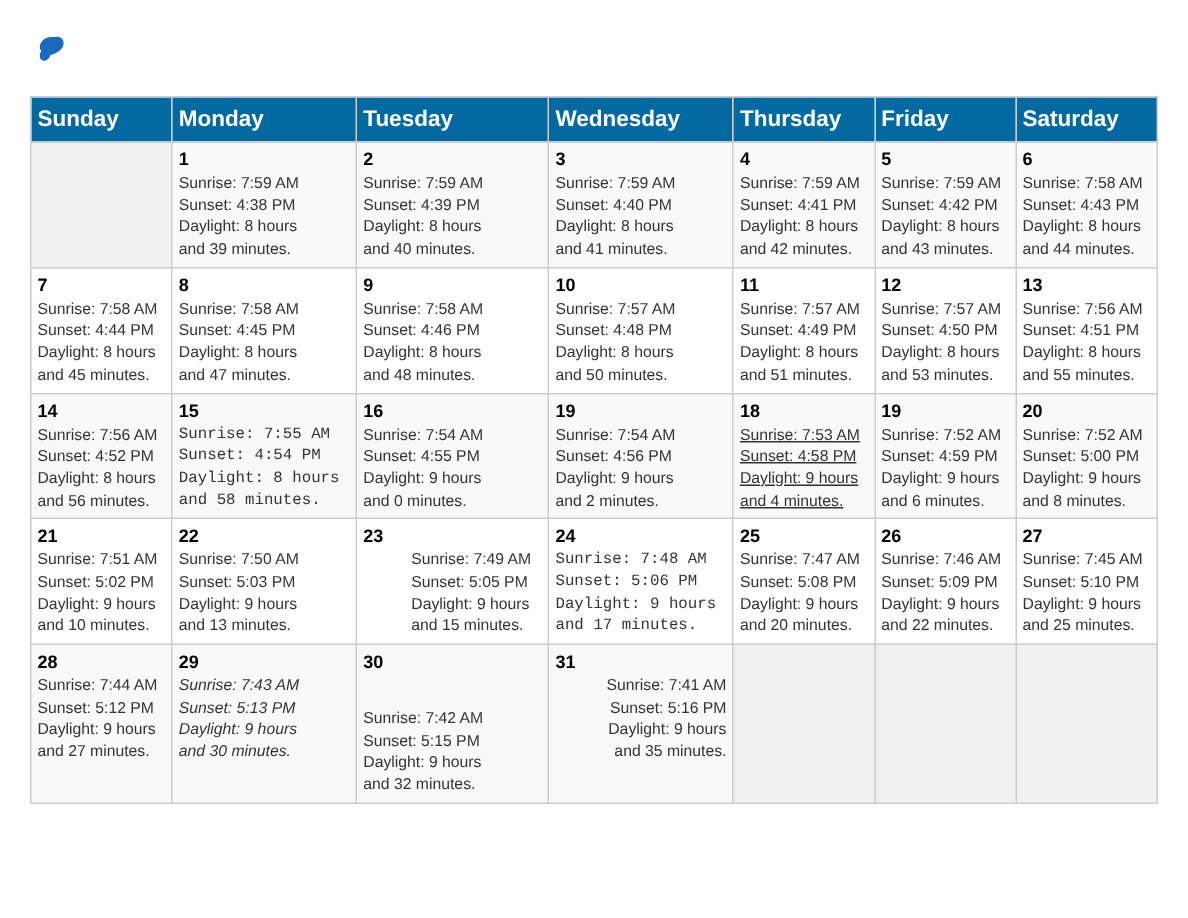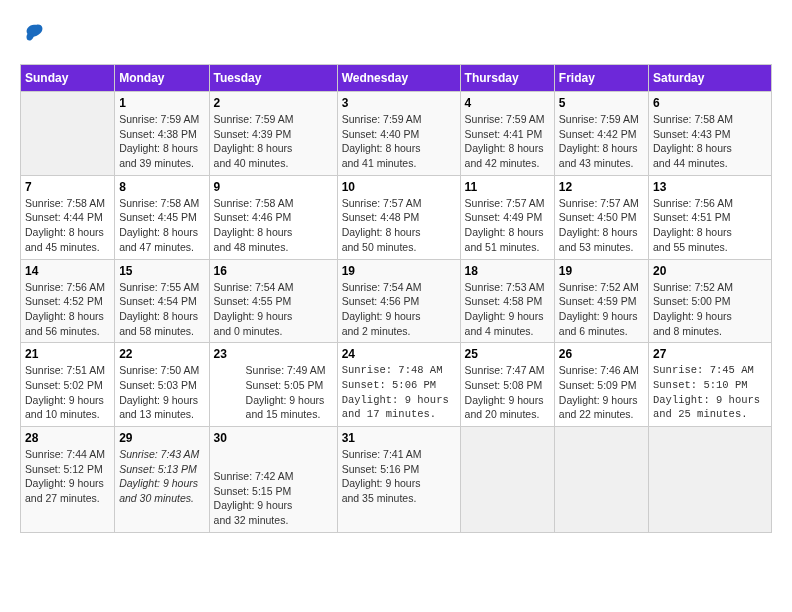--- a/index.html
+++ b/index.html
@@ -36,25 +36,25 @@
     .location-title {
       font-size: 15px;
       color: #555;
     }
     table {
       width: 100%;
       border-collapse: collapse;
       font-size: 11px;
     }
     thead tr th {
-      background-color: #6d28d9;
+      background-color: #0369a1;
       color: #fff;
       padding: 6px 4px;
       text-align: left;
-      font-size: 12px;
+      font-size: 15px;
       font-weight: bold;
       border: 1px solid #ccc;
     }
     tbody tr td {
       border: 1px solid #ccc;
       vertical-align: top;
       padding: 4px 4px;
       min-height: 70px;
       background: #fff;
     }
@@ -207,42 +207,42 @@
       <tr>
         <td>
           <div class="day-num">14</div>
           <div class="day-info" style="white-space: pre-line;">Sunrise: 7:56 AM
 Sunset: 4:52 PM
 Daylight: 8 hours
 and 56 minutes.</div>
         </td>
         <td>
           <div class="day-num">15</div>
-          <div class="day-info" style="white-space: pre-line;">Sunrise: 7:55 AM
+          <div class="day-info" style="white-space: pre-line; font-family: Liberation Mono, monospace;">Sunrise: 7:55 AM
 Sunset: 4:54 PM
 Daylight: 8 hours
 and 58 minutes.</div>
         </td>
         <td>
           <div class="day-num">16</div>
           <div class="day-info" style="white-space: pre-line;">Sunrise: 7:54 AM
 Sunset: 4:55 PM
 Daylight: 9 hours
 and 0 minutes.</div>
         </td>
         <td>
           <div class="day-num">19</div>
           <div class="day-info" style="white-space: pre-line;">Sunrise: 7:54 AM
 Sunset: 4:56 PM
 Daylight: 9 hours
 and 2 minutes.</div>
         </td>
         <td>
           <div class="day-num">18</div>
-          <div class="day-info" style="white-space: pre-line;">Sunrise: 7:53 AM
+          <div class="day-info" style="white-space: pre-line; text-decoration: underline;">Sunrise: 7:53 AM
 Sunset: 4:58 PM
 Daylight: 9 hours
 and 4 minutes.</div>
         </td>
         <td>
           <div class="day-num">19</div>
           <div class="day-info" style="white-space: pre-line;">Sunrise: 7:52 AM
 Sunset: 4:59 PM
 Daylight: 9 hours
 and 6 minutes.</div>
@@ -293,21 +293,21 @@
         </td>
         <td>
           <div class="day-num">26</div>
           <div class="day-info" style="white-space: pre-line;">Sunrise: 7:46 AM
 Sunset: 5:09 PM
 Daylight: 9 hours
 and 22 minutes.</div>
         </td>
         <td>
           <div class="day-num">27</div>
-          <div class="day-info" style="white-space: pre-line; font-family: Liberation Mono, monospace;">Sunrise: 7:45 AM
+          <div class="day-info" style="white-space: pre-line;">Sunrise: 7:45 AM
 Sunset: 5:10 PM
 Daylight: 9 hours
 and 25 minutes.</div>
         </td>
       </tr>
       <tr>
         <td>
           <div class="day-num">28</div>
           <div class="day-info" style="white-space: pre-line;">Sunrise: 7:44 AM
 Sunset: 5:12 PM
@@ -323,21 +323,21 @@
         </td>
         <td>
           <div class="day-num">30</div>
           <div class="day-info" style="white-space: pre-line; margin-top: 24px;">Sunrise: 7:42 AM
 Sunset: 5:15 PM
 Daylight: 9 hours
 and 32 minutes.</div>
         </td>
         <td>
           <div class="day-num">31</div>
-          <div class="day-info" style="white-space: pre-line;">Sunrise: 7:41 AM
+          <div class="day-info" style="white-space: pre-line; text-align: right;">Sunrise: 7:41 AM
 Sunset: 5:16 PM
 Daylight: 9 hours
 and 35 minutes.</div>
         </td>
         <td class="empty"></td>
         <td class="empty"></td>
         <td class="empty"></td>
       </tr>
     </tbody>
 </table>

